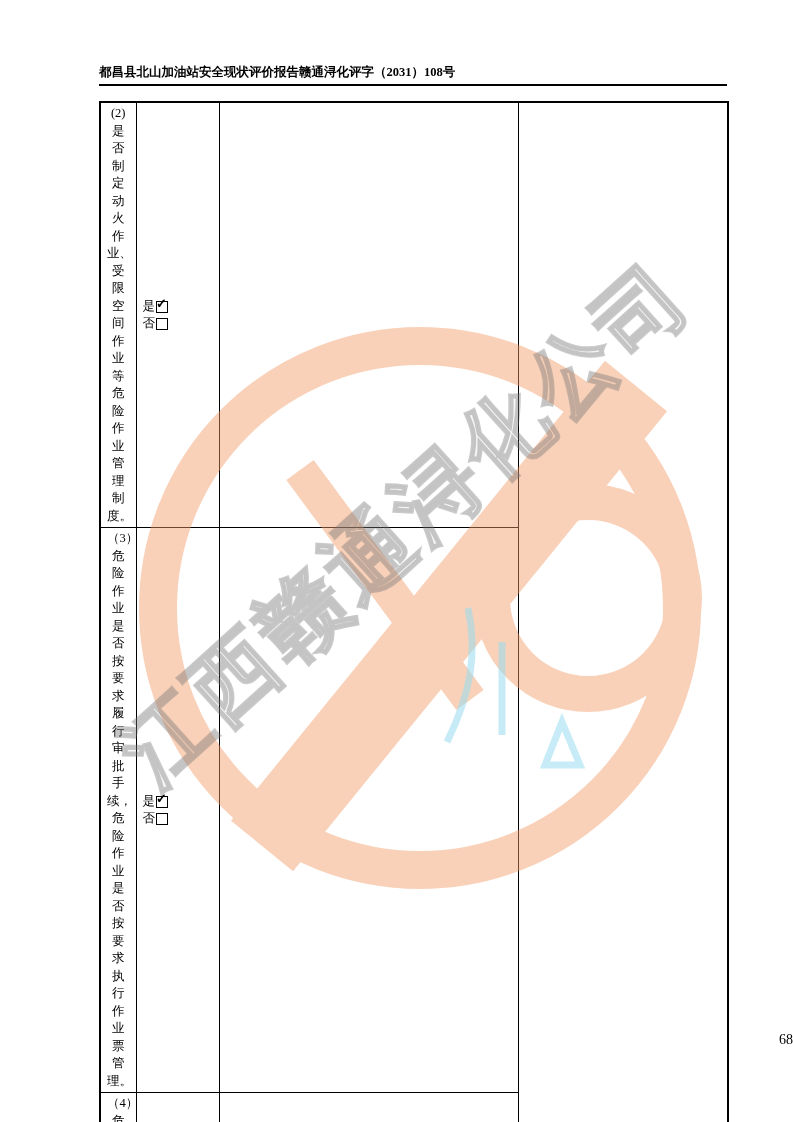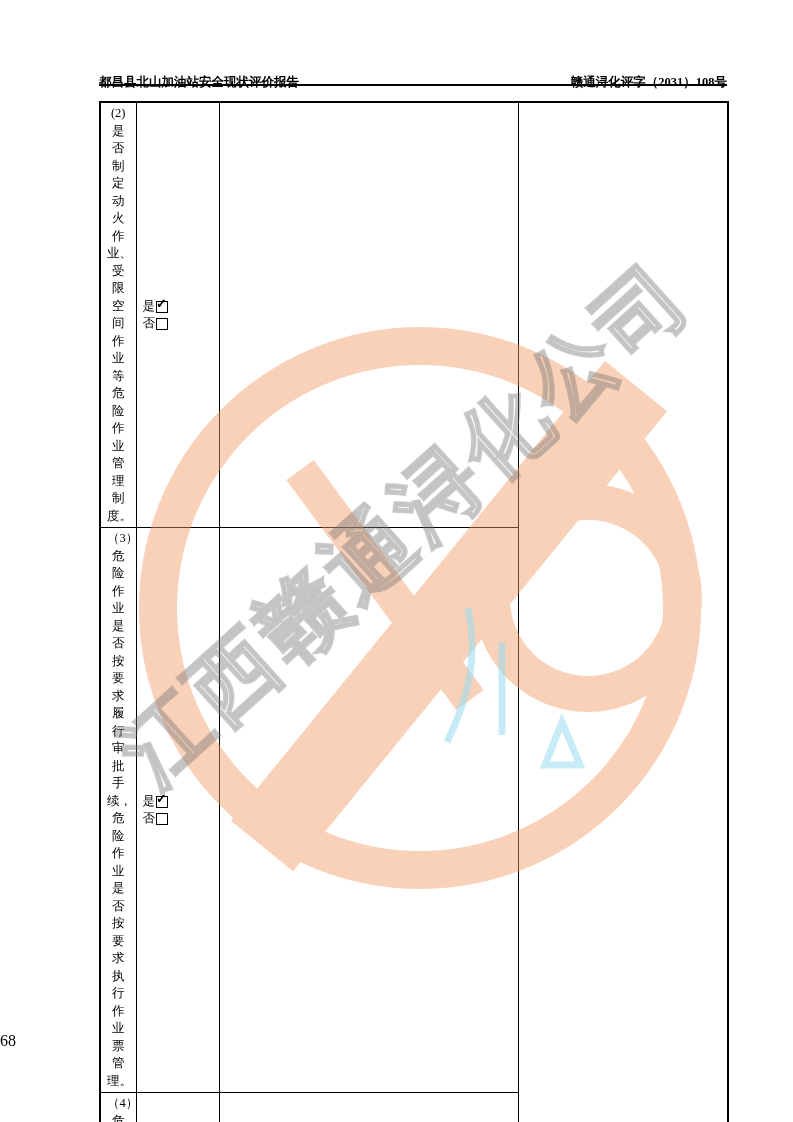--- a/index.html
+++ b/index.html
@@ -1,20 +1,20 @@
 <!DOCTYPE html>
 <html style="--band-bg: #a6a6a6; --wm-orange: #f29a66; --wm-cyan: #9adcf0; --wm-gray: rgba(115,115,115,0.38);"><head>
 <meta charset="utf-8">
 <style>
   html,body{margin:0;padding:0;background:#e8e8e8;}
   .page{position:relative;width:793px;height:1122px;background:#fff;overflow:hidden;
         font-family:"Liberation Serif",serif;color:#000;margin:0 auto;}
   
-  .hdr{position:absolute;top:74px;left:99px;width:628px;display:flex;
-       justify-content:space-between;font-weight:bold;font-size:12.5px;line-height:16px;}
+  .hdr{position:absolute;top:64px;left:99px;width:628px;display:flex;
+       justify-content:flex-start;font-weight:bold;font-size:12.5px;line-height:16px;}
   .hdr-rule{position:absolute;top:84px;left:99px;width:628px;border-top:2px solid #000;}
   
   .tbl{position:absolute;top:101px;left:99px;width:628px;border-collapse:collapse;
        table-layout:fixed;font-size:12.5px;}
   .tbl td{border:1.5px solid #000;vertical-align:middle;text-align:center;
           line-height:17.5px;padding:2px 6px;word-break:break-all;}
   .tbl{border:2px solid #000;}
   .content-cell{text-align:center;}
   .problem-cell{text-align:center;line-height:18px;}
   .res-cell{padding:1px 1px 1px 5px;text-align:left;}
@@ -26,22 +26,22 @@
        font-weight:bold;color:#000;}
   
   .wm{position:absolute;inset:0;pointer-events:none;}
   .wm-logo{z-index:3;}
   .wm-text{position:absolute;left:96px;top:724px;transform:rotate(-42deg);
        transform-origin:0 0;font-size:86px;font-weight:bold;letter-spacing:5px;
        white-space:nowrap;z-index:4;pointer-events:none;
        color:rgba(128,128,128,0.07);
        -webkit-text-stroke:2.5px var(--wm-gray,rgba(115,115,115,0.38));}
   
-  .page-num{position:absolute;top:1032px;left:0;width:100%;text-align:left;
-       font-size:16px;}
+  .page-num{position:absolute;top:1032px;left:0;width:100%;text-align:right;
+       font-size:14px;}
 </style>
 </head>
 <body>
 
 <div class="page">
 
   <div class="hdr">
     <span>都昌县北山加油站安全现状评价报告</span>
     <span>赣通浔化评字（2031）108号</span>
   </div>

